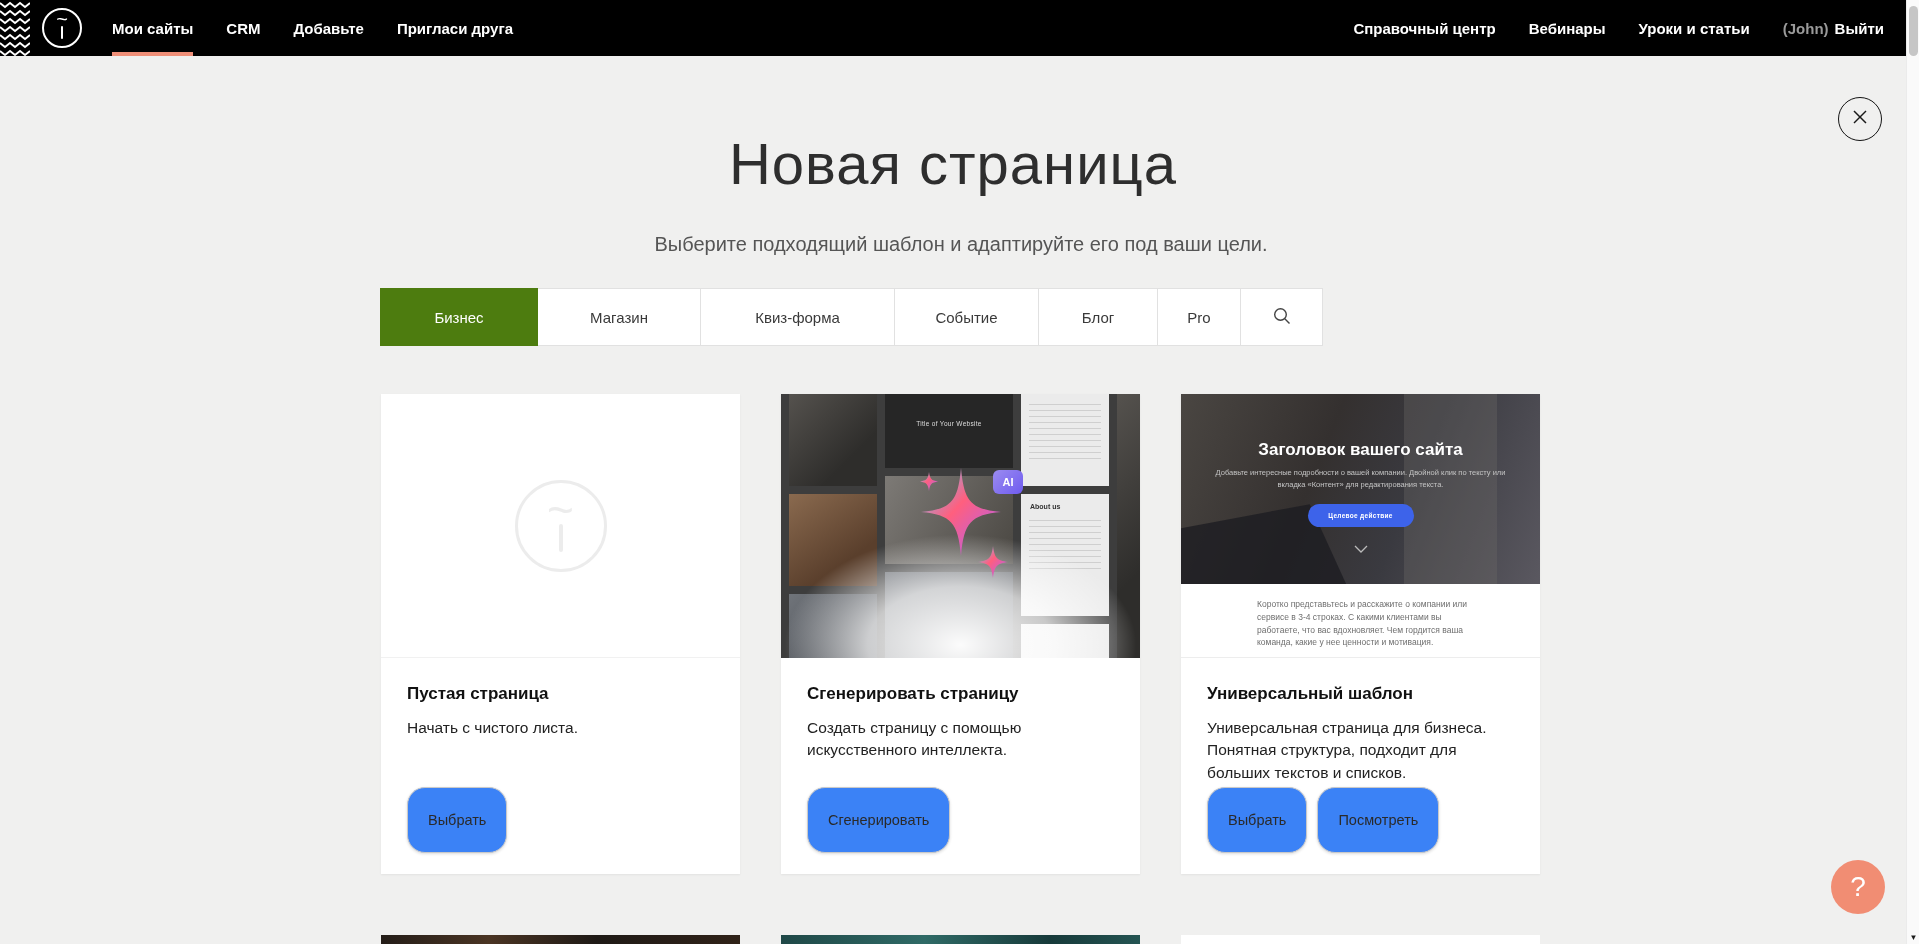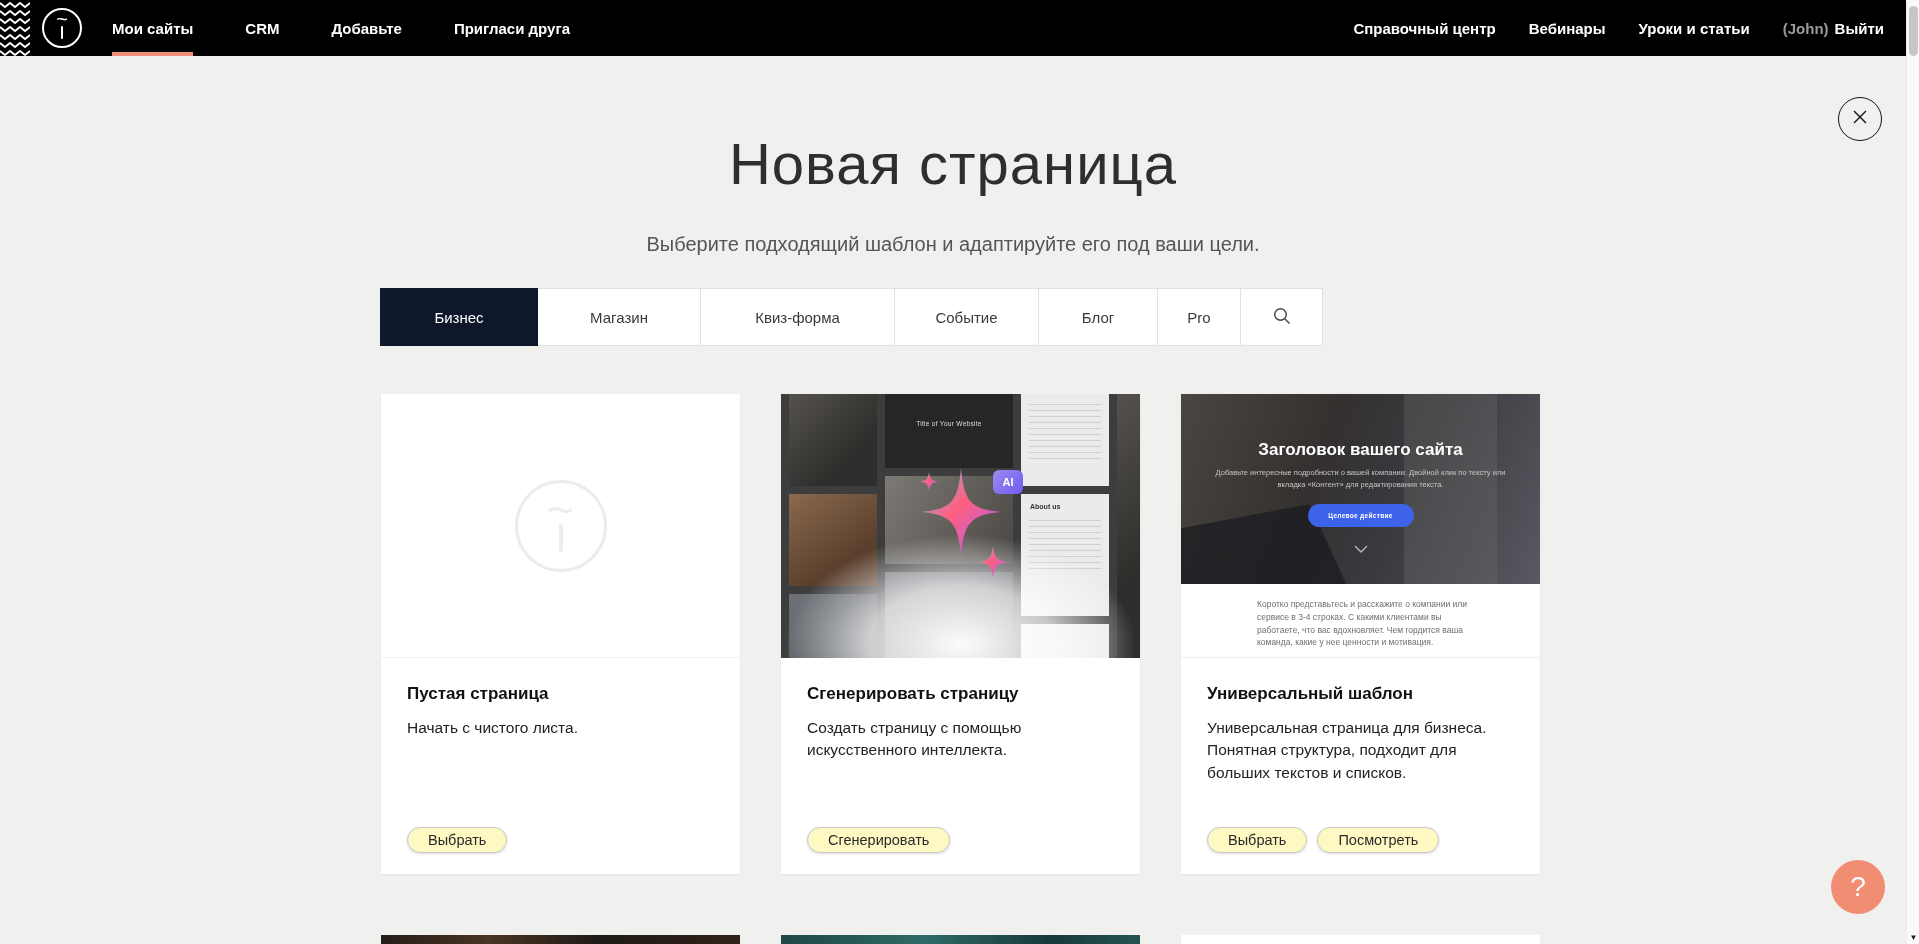--- a/index.html
+++ b/index.html
@@ -8,52 +8,52 @@
          font-family:"Liberation Sans",sans-serif;background:#f0f0ef;}
 
   
   .header{position:absolute;top:0;left:0;width:1906px;height:56px;background:#000;
           display:flex;align-items:center;color:#fff;}
   .zigzag{width:30px;height:56px;flex:0 0 30px;}
   .logo{width:40px;height:40px;border:2px solid #fff;border-radius:50%;margin-left:12px;
         display:flex;flex-direction:column;align-items:center;justify-content:center;flex:0 0 40px;}
   .logo .tilde{font-size:20px;line-height:9px;font-weight:400;margin-top:-2px;}
   .logo .stem{width:2.5px;height:13px;background:#fff;border-radius:1px;margin-top:2px;}
-  .nav{display:flex;gap:52px;margin-left:30px;font-size:15px;font-weight:bold;}
+  .nav{display:flex;gap:33px;margin-left:30px;font-size:15px;font-weight:bold;}
   .nav-item{position:relative;height:56px;display:flex;align-items:center;cursor:pointer;white-space:nowrap;}
   .nav-underline{position:absolute;bottom:0;left:0;right:0;height:4px;background:#ef8f78;}
   .nav-right{margin-left:auto;margin-right:22px;display:flex;gap:33px;font-size:15px;font-weight:bold;align-items:center;}
   .user{display:flex;gap:6px;}
   .user .uname{color:#9a9a9a;}
 
   
   .page-title{position:absolute;top:130px;left:0;width:1906px;text-align:center;
               font-size:58px;font-weight:100;letter-spacing:1px;color:#2e2e2e;}
-  .page-subtitle{position:absolute;top:233px;left:0;width:1906px;text-align:center;
+  .page-subtitle{position:absolute;top:233px;left:8px;width:1906px;text-align:center;
                  font-size:20px;font-weight:300;color:#555;}
   .close-btn{position:absolute;top:97px;left:1838px;width:44px;height:44px;border-radius:50%;
              border:1.5px solid #141414;display:flex;align-items:center;justify-content:center;cursor:pointer;}
 
   
   .tabs{position:absolute;top:288px;left:380px;display:flex;height:58px;}
   .tab{background:#fff;border:1px solid #e1e1e1;border-left:0;display:flex;align-items:center;
        justify-content:center;font-size:15px;color:#3a3a3a;cursor:pointer;}
-  .tab.active{border:0;background:#0f172a;color:#fff;text-align:right;}
+  .tab.active{border:0;background:#4d7c0f;color:#fff;text-align:right;}
   .t0{width:158px}.t1{width:163px}.t2{width:194px}.t3{width:194px}
   .t4{width:144px}.t5{width:119px}.t6{width:83px}.t7{width:82px}
 
   
   .cards{position:absolute;top:394px;left:381px;display:flex;gap:41px;}
   .card{width:359px;height:480px;background:#fff;position:relative;box-shadow:0 1px 2px rgba(0,0,0,.06);}
   .preview{position:relative;height:264px;overflow:hidden;}
   .card-body{padding:26px 26px 0 26px;}
   .card-title{font-size:17px;font-weight:bold;color:#111;}
   .card-desc{font-size:15.5px;line-height:1.45;color:#222;margin-top:13px;}
   .card-actions{position:absolute;bottom:21px;left:26px;display:flex;gap:10px;}
-  .pill{background:#fef9c3;border:1px solid #c9c9c9;border-radius:18px;padding:4px 20px;
+  .pill{background:#3b82f6;border:1px solid #c9c9c9;border-radius:18px;padding:24px 20px;
         font-size:14.5px;color:#2a2a2a;box-shadow:0 1px 3px rgba(0,0,0,.14);cursor:pointer;white-space:nowrap;}
 
   
   .blank-prev{display:flex;align-items:center;justify-content:center;border-bottom:1px solid #f1f1f1;background:#fff;}
   .watermark{width:92px;height:92px;border:3px solid #ececec;border-radius:50%;
              display:flex;flex-direction:column;align-items:center;justify-content:center;color:#ececec;}
   .watermark .tilde{font-size:46px;line-height:20px;font-weight:300;}
   .watermark .stem{width:4px;height:28px;background:#ececec;border-radius:2px;margin-top:4px;}
 
   

